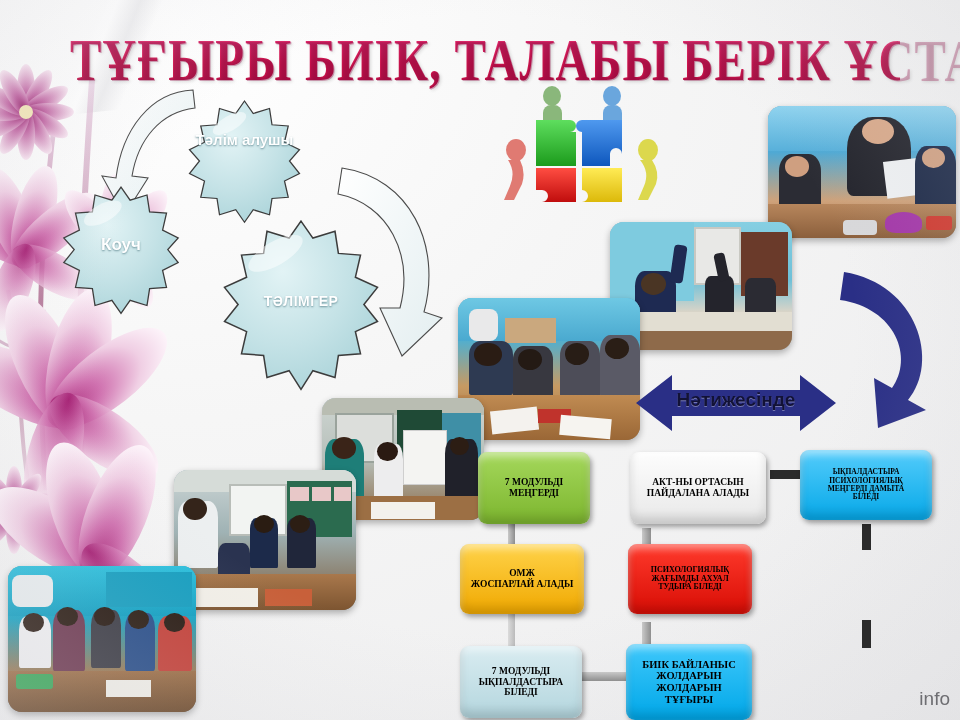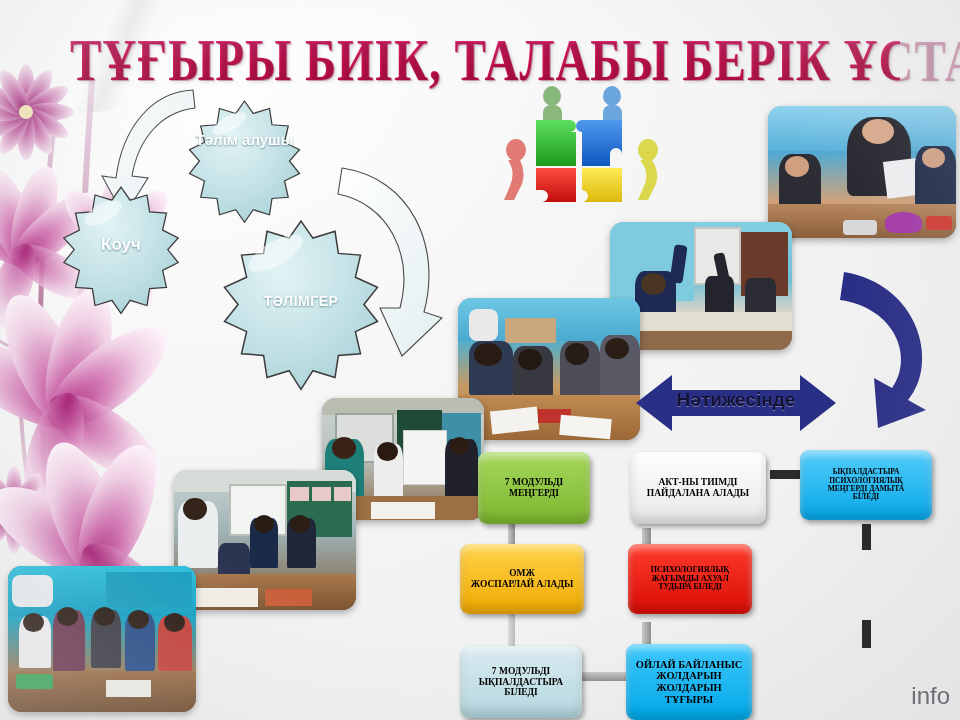--- a/index.html
+++ b/index.html
@@ -80,21 +80,21 @@
     padding:4px 6px;box-sizing:border-box;
     z-index:6;
   }
   .box span{display:block;}
   .conn{position:absolute;background:#2b2b2b;z-index:4;}
   .conn.gray{background:linear-gradient(180deg,#c9c9c9,#8e8e8e);}
   .conn.gray-v{background:linear-gradient(90deg,#c9c9c9,#8e8e8e);}
 
   .watermark{
     position:absolute;right:10px;bottom:10px;
-    font-size:24px;color:#6e6e72;font-weight:normal;z-index:9;
+    font-size:19px;color:#6e6e72;font-weight:normal;z-index:9;
     font-family:"Liberation Sans",sans-serif;
     margin-top:47px;
   }
 </style>
 </head>
 <body>
 
 <div id="stage">
 
   <div class="fold"></div>
@@ -421,21 +421,21 @@
 
   <div class="box" style="left:478px;top:452px;width:112px;height:72px;background:linear-gradient(180deg,#a5d85c,#7cb52e);font-size:9.5px;">
     <div>
       <span>7 МОДУЛЬДІ</span>
       <span>МЕҢГЕРДІ</span>
     </div>
   </div>
 
   <div class="box" style="left:630px;top:452px;width:136px;height:72px;background:linear-gradient(180deg,#fdfdfd,#e8e8e8);font-size:9.5px;">
     <div>
-      <span>АКТ-НЫ  ТИІМДІ</span>
+      <span>АКТ-НЫ  ОРТАСЫН</span>
       <span>ПАЙДАЛАНА АЛАДЫ</span>
     </div>
   </div>
 
   <div class="box" style="left:800px;top:450px;width:132px;height:70px;background:linear-gradient(180deg,#54ccfb,#06a8e8);font-size:7.5px;">
     <div>
       <span>ЫҚПАЛДАСТЫРА</span>
       <span>ПСИХОЛОГИЯЛЫҚ</span>
       <span>МЕҢГЕРДІ ДАМЫТА</span>
       <span>БІЛЕДІ</span>
@@ -461,21 +461,21 @@
   <div class="box" style="left:460px;top:646px;width:122px;height:72px;background:linear-gradient(180deg,#d9ecf1,#b4d6de);font-size:9.5px;">
     <div>
       <span>7 МОДУЛЬДІ</span>
       <span>ЫҚПАЛДАСТЫРА</span>
       <span>БІЛЕДІ</span>
     </div>
   </div>
 
   <div class="box" style="left:626px;top:644px;width:126px;height:76px;background:linear-gradient(180deg,#3fc8fb,#00a7e8);font-size:10.5px;">
     <div>
-      <span>ОЙЛАЙ БАЙЛАНЫС</span>
+      <span>БИІК БАЙЛАНЫС</span>
       <span>ЖОЛДАРЫН</span>
       <span>ЖОЛДАРЫН</span>
       <span>ТҰҒЫРЫ</span>
     </div>
   </div>
 
 
   <div class="watermark">info</div>
 
   <div class="vign"></div>

